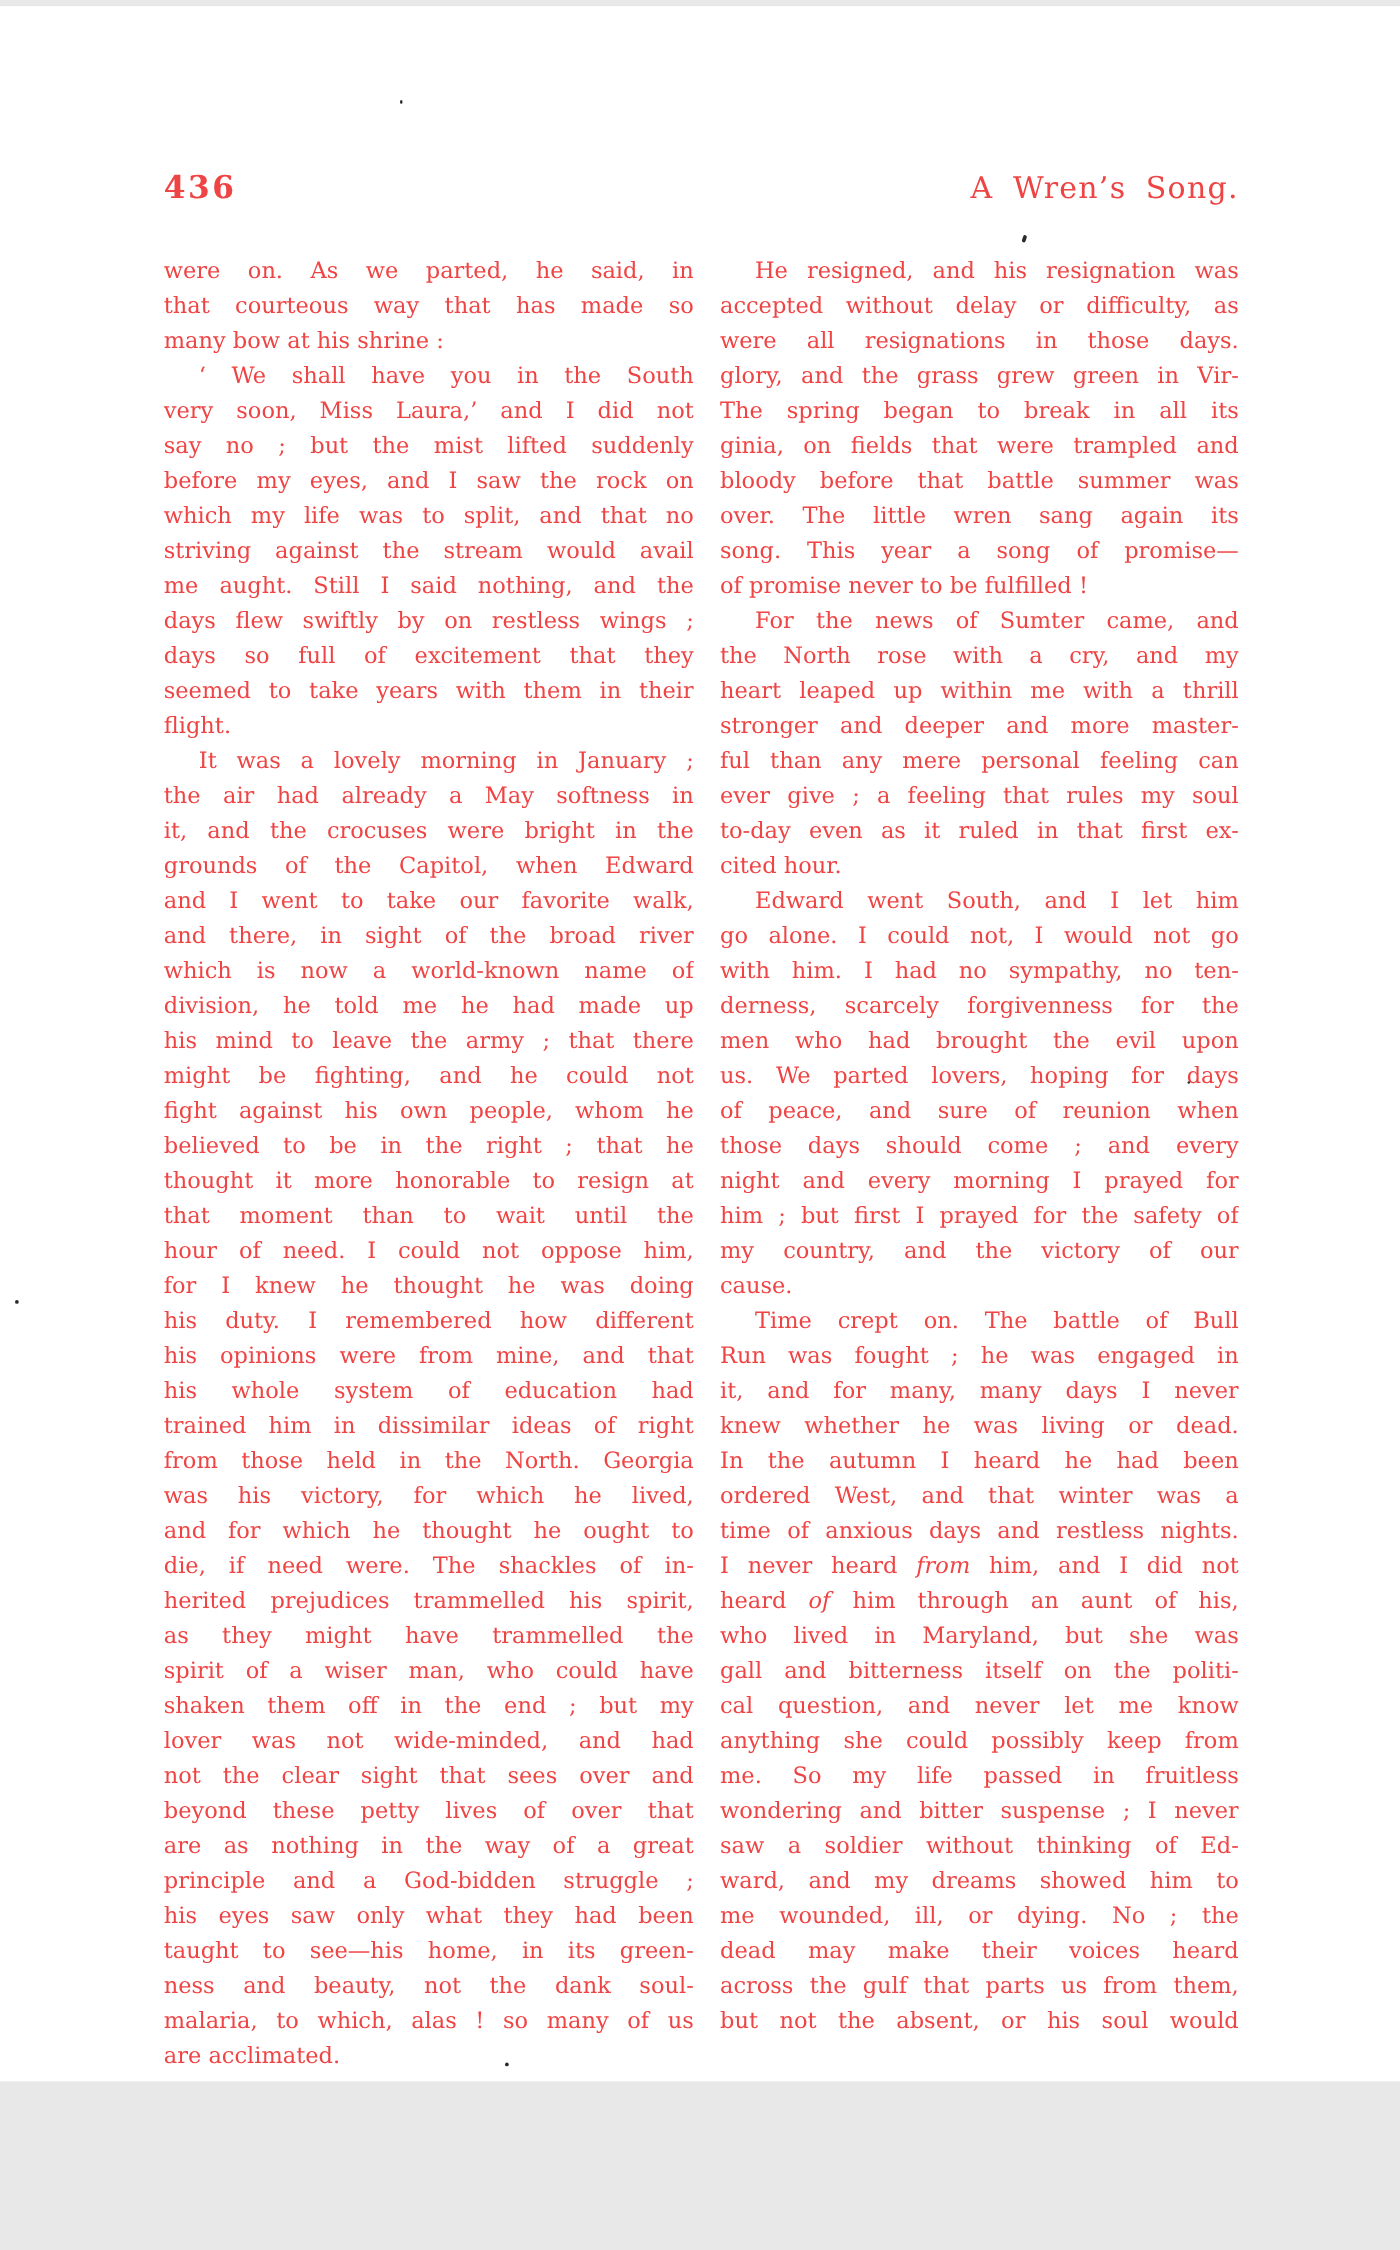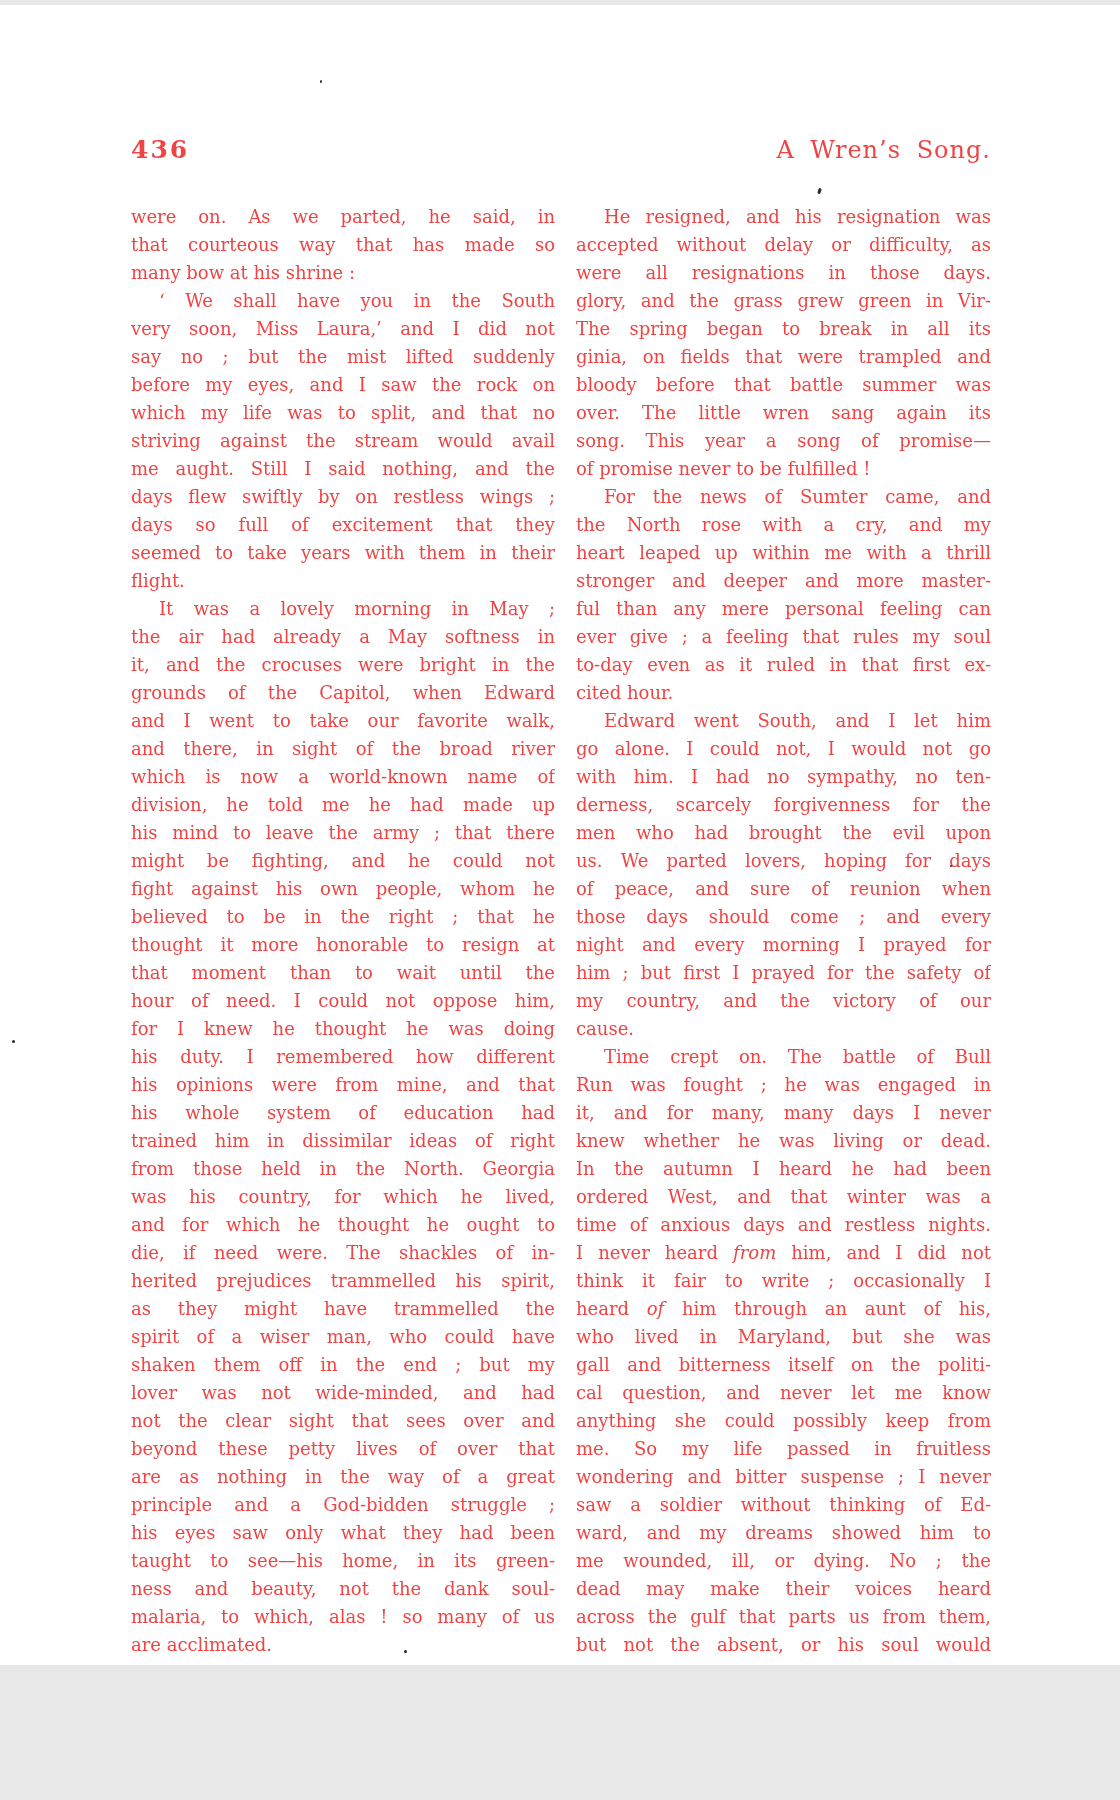--- a/index.html
+++ b/index.html
@@ -83,42 +83,42 @@
           <div class="line">before my eyes, and I saw the rock on</div>
           <div class="line">which my life was to split, and that no</div>
           <div class="line">striving against the stream would avail</div>
           <div class="line">me aught. Still I said nothing, and the</div>
           <div class="line">days flew swiftly by on restless wings ;</div>
           <div class="line">days so full of excitement that they</div>
           <div class="line">seemed to take years with them in their</div>
           <div class="line para-end">flight.</div>
         </div>
         <div class="para">
-          <div class="line indent">It was a lovely morning in May ;</div>
+          <div class="line indent">It was a lovely morning in January ;</div>
           <div class="line">the air had already a May softness in</div>
           <div class="line">it, and the crocuses were bright in the</div>
           <div class="line">grounds of the Capitol, when Edward</div>
           <div class="line">and I went to take our favorite walk,</div>
           <div class="line">and there, in sight of the broad river</div>
           <div class="line">which is now a world-known name of</div>
           <div class="line">division, he told me he had made up</div>
           <div class="line">his mind to leave the army ; that there</div>
           <div class="line">might be fighting, and he could not</div>
           <div class="line">fight against his own people, whom he</div>
           <div class="line">believed to be in the right ; that he</div>
           <div class="line">thought it more honorable to resign at</div>
           <div class="line">that moment than to wait until the</div>
           <div class="line">hour of need. I could not oppose him,</div>
           <div class="line">for I knew he thought he was doing</div>
           <div class="line">his duty. I remembered how different</div>
           <div class="line">his opinions were from mine, and that</div>
           <div class="line">his whole system of education had</div>
           <div class="line">trained him in dissimilar ideas of right</div>
           <div class="line">from those held in the North. Georgia</div>
-          <div class="line">was his country, for which he lived,</div>
+          <div class="line">was his victory, for which he lived,</div>
           <div class="line">and for which he thought he ought to</div>
           <div class="line">die, if need were. The shackles of in-</div>
           <div class="line">herited prejudices trammelled his spirit,</div>
           <div class="line">as they might have trammelled the</div>
           <div class="line">spirit of a wiser man, who could have</div>
           <div class="line">shaken them off in the end ; but my</div>
           <div class="line">lover was not wide-minded, and had</div>
           <div class="line">not the clear sight that sees over and</div>
           <div class="line">beyond these petty lives of over that</div>
           <div class="line">are as nothing in the way of a great</div>
@@ -169,21 +169,20 @@
         </div>
         <div class="para">
           <div class="line indent">Time crept on. The battle of Bull</div>
           <div class="line">Run was fought ; he was engaged in</div>
           <div class="line">it, and for many, many days I never</div>
           <div class="line">knew whether he was living or dead.</div>
           <div class="line">In the autumn I heard he had been</div>
           <div class="line">ordered West, and that winter was a</div>
           <div class="line">time of anxious days and restless nights.</div>
           <div class="line">I never heard <i>from</i> him, and I did not</div>
-          <div class="line">think it fair to write ; occasionally I</div>
           <div class="line">heard <i>of</i> him through an aunt of his,</div>
           <div class="line">who lived in Maryland, but she was</div>
           <div class="line">gall and bitterness itself on the politi-</div>
           <div class="line">cal question, and never let me know</div>
           <div class="line">anything she could possibly keep from</div>
           <div class="line">me. So my life passed in fruitless</div>
           <div class="line">wondering and bitter suspense ; I never</div>
           <div class="line">saw a soldier without thinking of Ed-</div>
           <div class="line">ward, and my dreams showed him to</div>
           <div class="line">me wounded, ill, or dying. No ; the</div>

